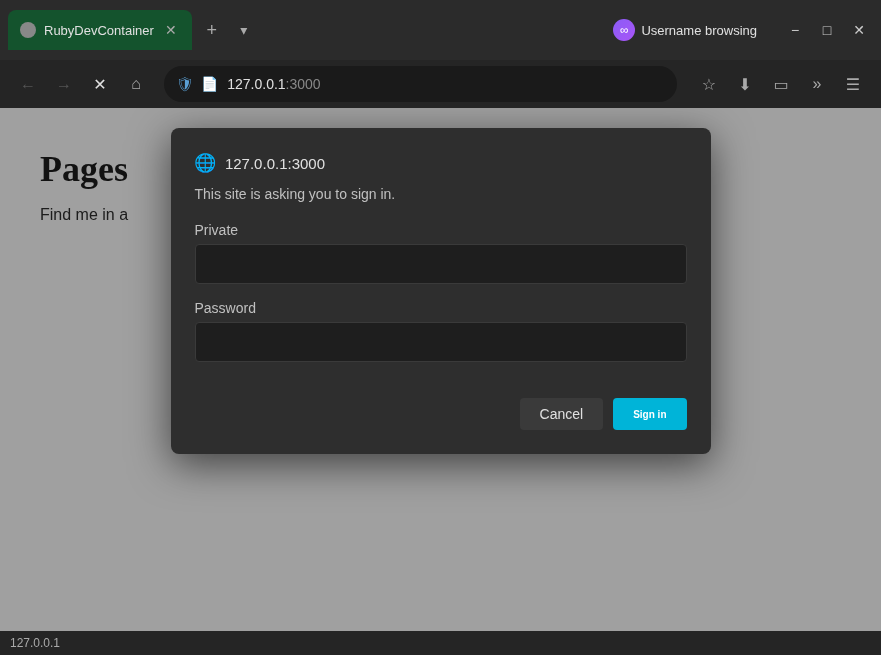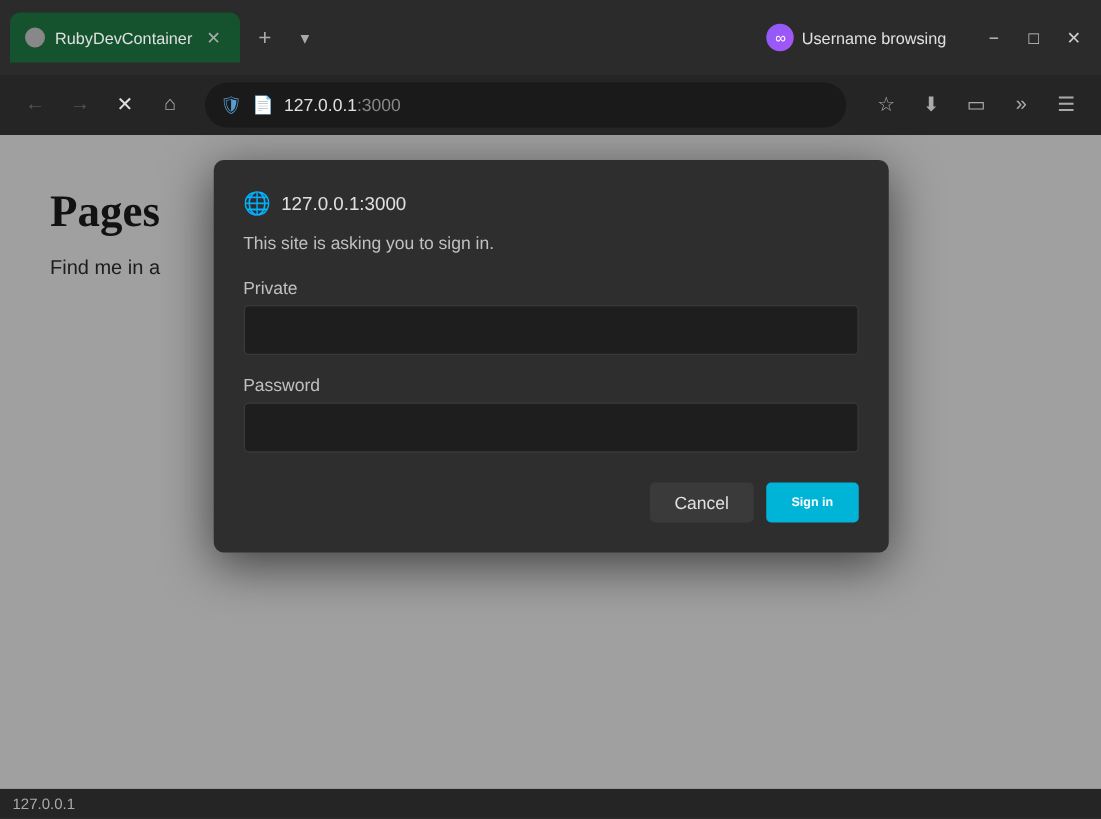--- a/index.html
+++ b/index.html
@@ -312,21 +312,21 @@
       font-size: 14px;
       padding: 0 10px;
       margin-bottom: 16px;
       outline: none;
     }
 
     .dialog-actions {
       display: flex;
       justify-content: flex-end;
       gap: 10px;
-      margin-top: 8px;
+      margin-top: 20px;
     }
 
     .btn-cancel {
       background: #3a3a3a;
       color: #e0e0e0;
       border: none;
       border-radius: 4px;
       padding: 8px 20px;
       font-size: 14px;
       cursor: pointer;

